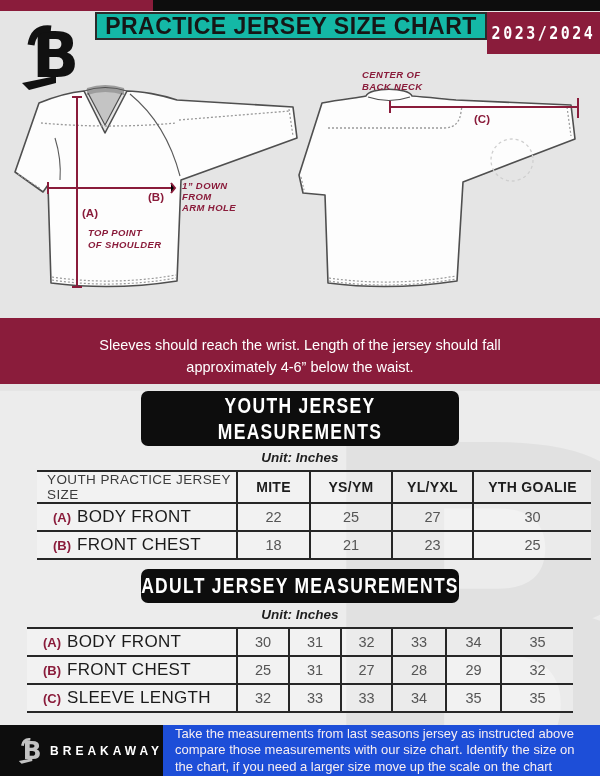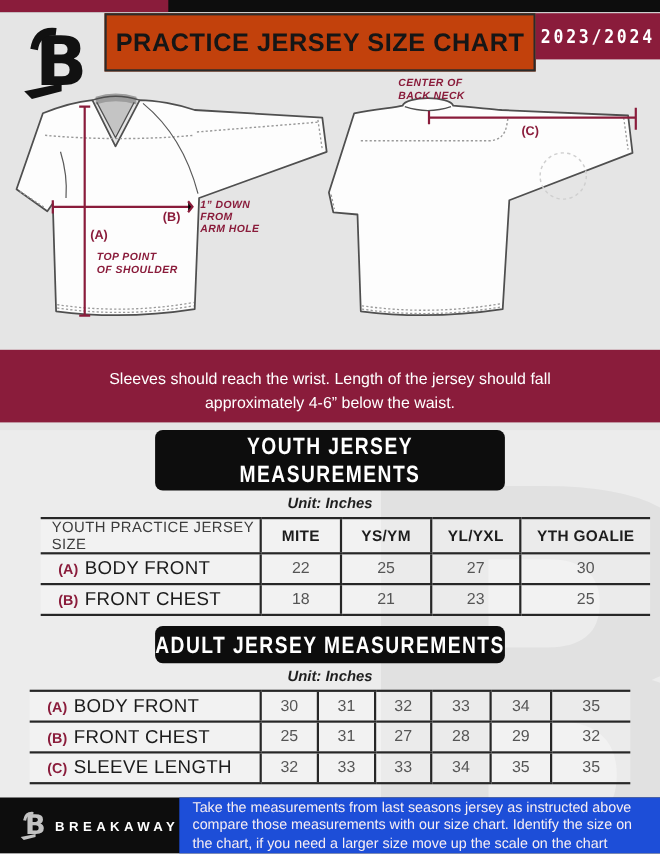--- a/index.html
+++ b/index.html
@@ -4,21 +4,21 @@
 <style>
   html,body{margin:0;padding:0;}
   .page{position:relative;width:600px;height:776px;background:#e5e5e5;overflow:hidden;
         font-family:"Liberation Sans",sans-serif;}
   
   .topstrip{position:relative;height:11px;background:#0d0d0d;}
   .topstrip-maroon{position:absolute;left:0;top:0;width:153px;height:11px;background:#8a1c3b;}
   
   .header{position:relative;height:57px;}
   .logo-mark{position:absolute;left:20px;top:6px;z-index:6;}
-  .title-box{position:absolute;left:95px;top:1px;width:392px;height:53px;background:#c2410c;
+  .title-box{position:absolute;left:95px;top:1px;width:392px;height:28px;background:#14b8a6;
              border:2px solid #2b2b2b;box-sizing:border-box;display:flex;align-items:center;
              justify-content:center;}
   .title-box span{font-weight:bold;font-size:23px;color:#161616;letter-spacing:.5px;}
   .year-box{position:absolute;left:487px;top:1px;width:113px;height:42px;background:#8a1c3b;
             display:flex;align-items:center;justify-content:center;}
   .year-box span{color:#fff;font-family:"DejaVu Sans Mono",monospace;font-weight:bold;
             font-size:15px;letter-spacing:2.5px;transform:scaleY(1.15);display:inline-block;}
   
   .diagram{position:relative;height:250px;}
   .ann{fill:#8a1c3b;font-style:italic;font-size:9.5px;font-weight:600;letter-spacing:.4px;

